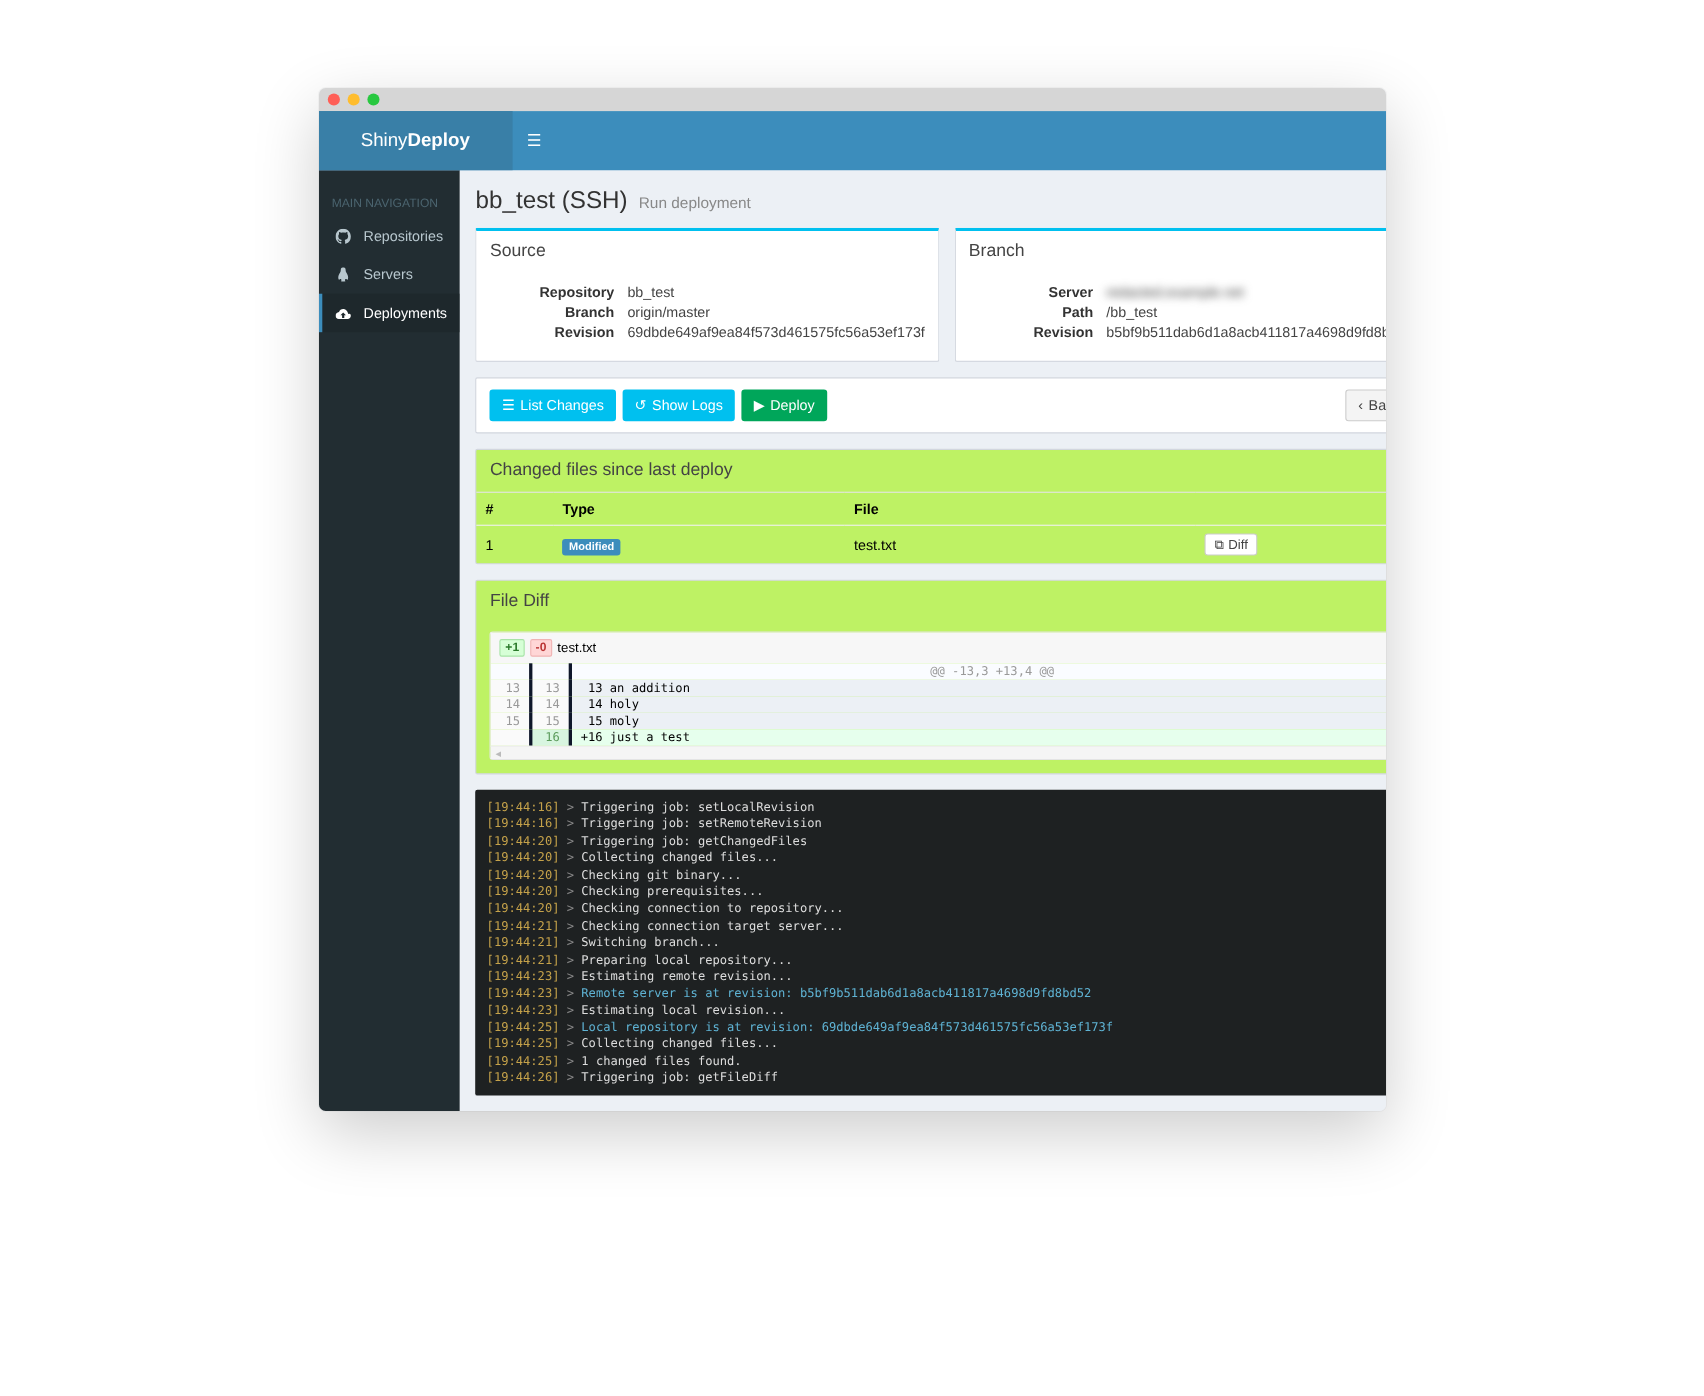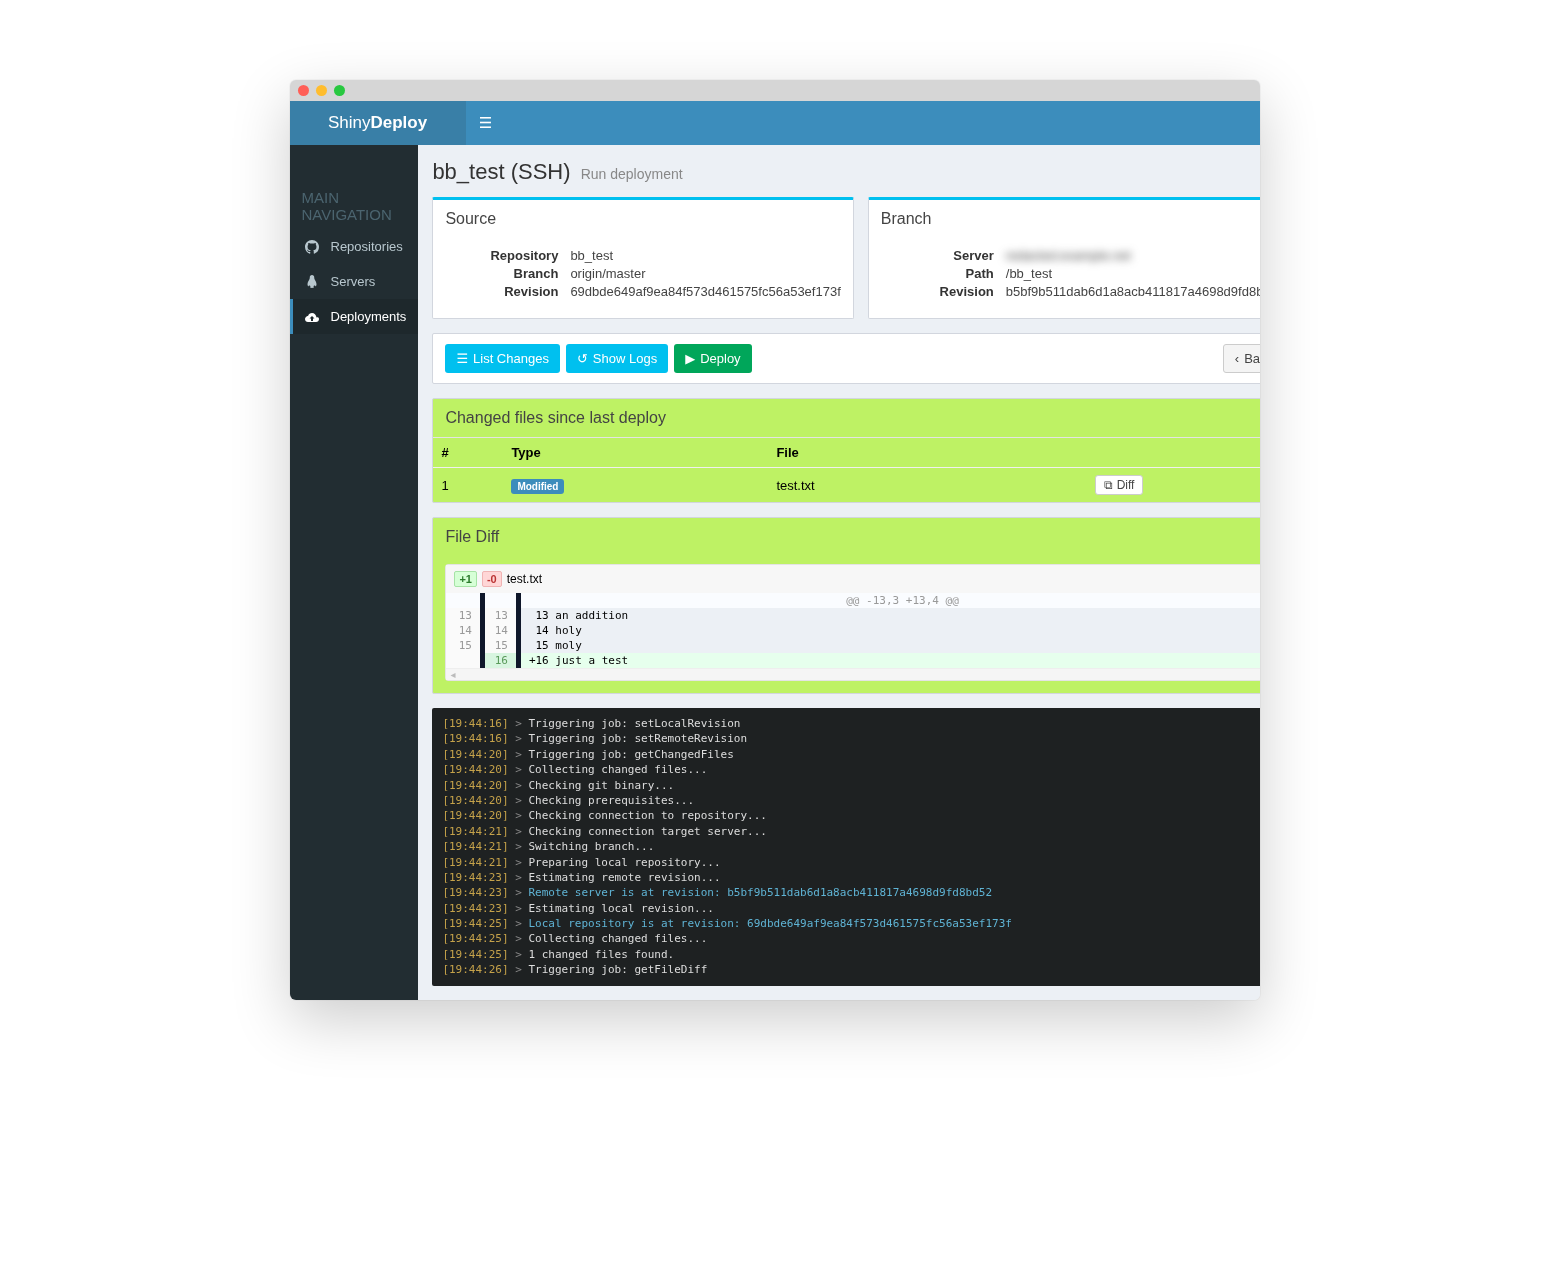--- a/index.html
+++ b/index.html
@@ -26,21 +26,21 @@
   align-items: center;
   padding: 0 8px;
   gap: 7px;
 }
 .dot { width: 11px; height: 11px; border-radius: 50%; }
 .dot.red { background: #ff5f57; }
 .dot.yellow { background: #ffbd2e; }
 .dot.green { background: #28c840; }
 
 .topbar {
-  height: 44px;
+  height: 54px;
   background: #3c8dbc;
   color: #fff;
   display: flex;
   align-items: stretch;
 }
 .brand {
   width: 176px;
   background: #397fa7;
   display: flex;
   align-items: center;
@@ -64,23 +64,22 @@
   min-height: 790px;
 }
 .sidebar {
   width: 176px;
   background: #222d32;
   color: #b8c7ce;
   font-size: 13px;
 }
 .nav-header {
   color: #4b646f;
-  padding: 8px 12px 6px;
-  font-size: 15px;
-  margin-top: 36px;
+  padding: 24px 12px 6px;
+  font-size: 11px;
 }
 .nav-item {
   padding: 10px 12px;
   display: flex;
   align-items: flex-end;
   gap: 12px;
   cursor: pointer;
   border-left: 3px solid transparent;
 }
 .nav-item.active {
@@ -208,21 +207,21 @@
   display: flex;
   align-items: center;
   gap: 5px;
 }
 .pill { border-radius: 2px; padding: 1px 4px; font-size: 11px; font-weight: 600; }
 .pill-add { background: #d6ffd6; color: #2b7a2b; border: 1px solid #a6e3a6; }
 .pill-del { background: #ffd6d6; color: #b33; border: 1px solid #f0b3b3; }
 
 .diff-table { width: 100%; border-collapse: collapse; font-family: Menlo, Consolas, monospace; font-size: 11px; }
 .diff-table td { padding: 1px 8px; white-space: pre; }
-.lineno { width: 36px; text-align: right; color: #999; border-right: 5px solid #0f172a; background: #fafafa; }
+.lineno { width: 36px; text-align: right; color: #999; border-right: 3px solid #0f172a; background: #fafafa; }
 .diff-hunk td { color: #999; background: #fafcff; text-align: center; }
 .diff-add td.content { background: #e6ffed; }
 .diff-add .lineno.new { background: #d8f5e0; color: #5a9a5a; }
 .diff-scroll {
   border-top: 1px solid #eee;
   height: 12px;
   background: #f5f5f5;
   display: flex;
   justify-content: space-between;
   padding: 0 4px;

